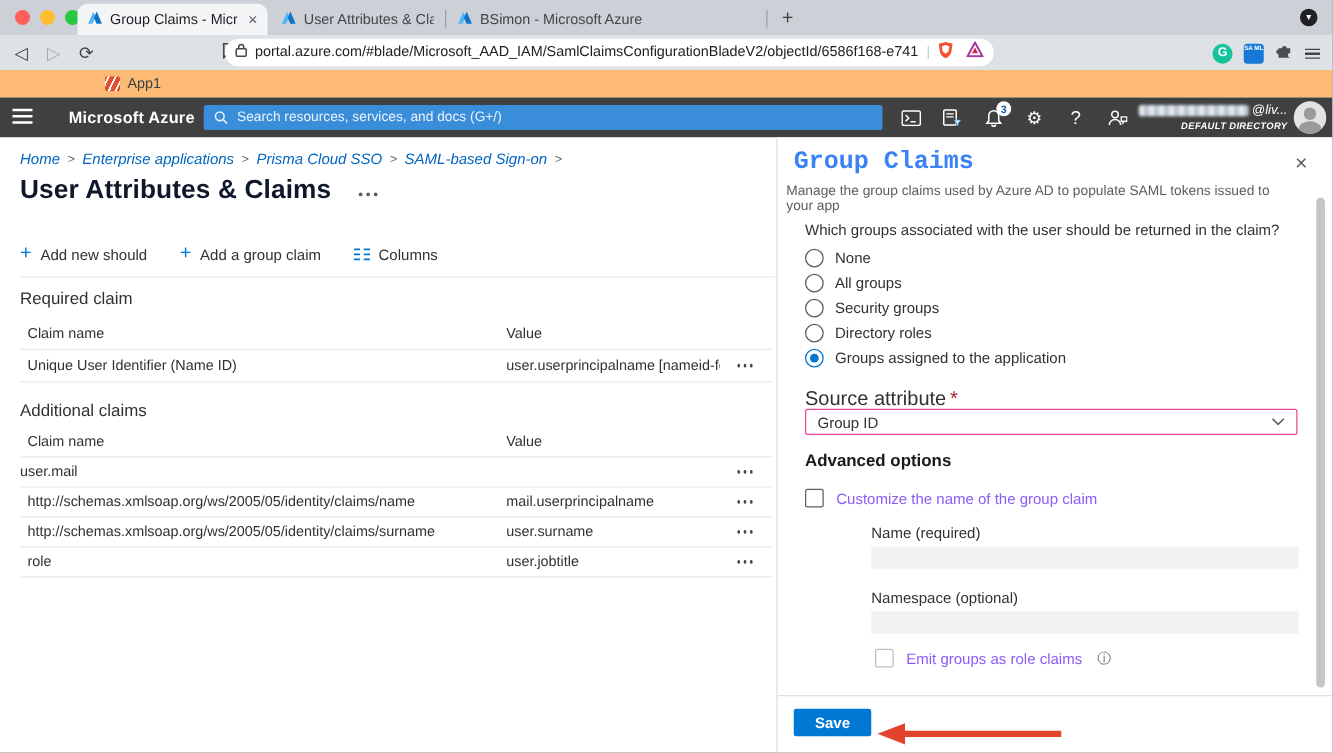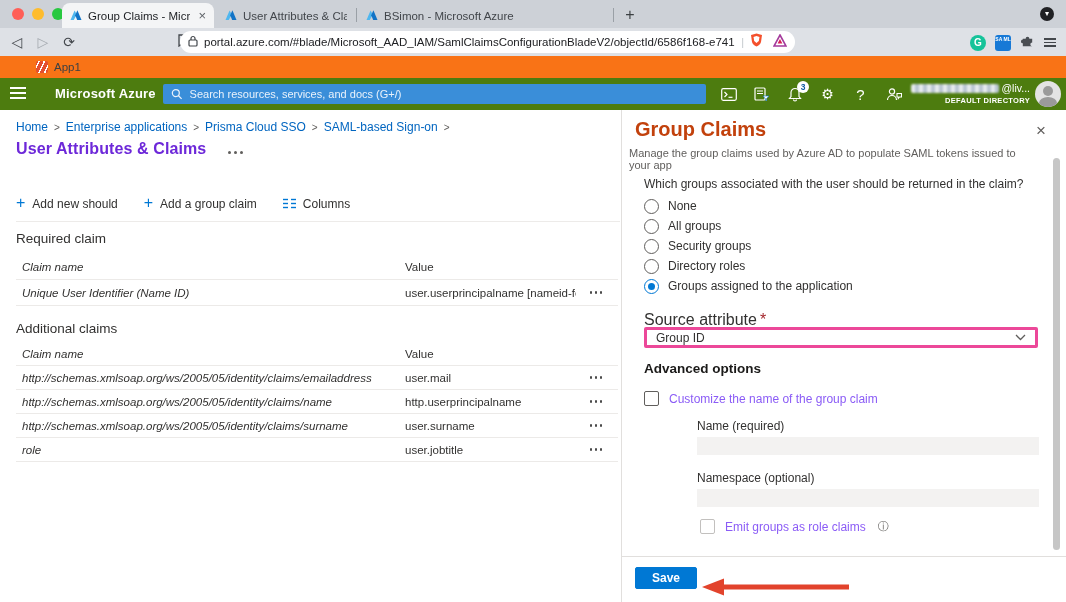--- a/index.html
+++ b/index.html
@@ -29,86 +29,86 @@
   .urlfield { position:absolute; left:180px; top:3px; width:615px; height:22px; background:#fff; border-radius:11px; display:flex; align-items:center; padding:0 8px; }
   .url-text { font-size:11.5px; color:#202124; margin-left:6px; flex:1; white-space:nowrap; overflow:hidden; }
   .url-sep { color:#c3c7cc; font-size:11px; margin:0 6px; }
   .ext-icons { position:absolute; right:10px; top:5px; display:flex; align-items:center; gap:9px; }
   .gramm { width:16px; height:16px; border-radius:50%; background:#15c39a; color:#fff; font-size:10px; font-weight:bold; text-align:center; line-height:16px; }
   .samlx { width:16px; height:16px; border-radius:3px; background:#1779d6; color:#fff; font-size:5px; font-weight:bold; text-align:center; line-height:7px; padding-top:1px; }
   .brmenu { display:flex; flex-direction:column; gap:2px; }
   .brmenu i { width:12px; height:1.6px; background:#43474c; }
 
   
-  .bookmarks { position:absolute; top:56px; left:0; width:100%; height:22px; background:#f97316; display:flex; align-items:center; }
+  .bookmarks { position:absolute; top:56px; left:0; width:100%; height:22px; background:#fdba74; display:flex; align-items:center;padding-left:48px; }
   .bk-item { display:flex; align-items:center; gap:6px; margin-left:36px; font-size:11.5px; color:#3c4043; }
   .bk-ico { width:12px; height:12px; border-radius:2px; background:repeating-linear-gradient(115deg,#e34f2f 0 2px,#fff 2px 3.5px,#e34f2f 3.5px 5px); }
 
   
-  .azbar { position:absolute; top:78px; left:0; width:100%; height:32px; background:#4d7c0f; color:#fff; }
+  .azbar { position:absolute; top:78px; left:0; width:100%; height:32px; background:#404040; color:#fff; }
   .az-burger { position:absolute; left:10px; top:9px; display:flex; flex-direction:column; gap:3px; }
   .az-burger i { width:16px; height:2px; background:#fff; }
   .az-brand { position:absolute; left:55px; top:8px; font-size:13px; font-weight:bold; letter-spacing:.2px; }
   .az-search { position:absolute; left:163px; top:6px; width:543px; height:20px; background:#3a8ed9; border-radius:2px; display:flex; align-items:center; padding:0 8px; gap:7px; }
   .az-search input { background:transparent; border:none; outline:none; color:#fff; font-size:11px; width:100%; font-family:"Liberation Sans",sans-serif; }
   .az-search input::placeholder { color:#e9f2fb; opacity:1; }
   .az-icons { position:absolute; left:720px; top:0; height:32px; display:flex; align-items:center; gap:16px; }
   .az-ic { position:relative; width:17px; height:17px; display:flex; align-items:center; justify-content:center; font-size:14px; color:#fff; }
   .az-badge { position:absolute; top:-5px; right:-6px; min-width:12px; height:12px; border-radius:50%; background:#fff; color:#0c5ba1; font-size:8.5px; font-weight:bold; text-align:center; line-height:12px; padding:0 2px; }
-  .az-account { position:absolute; right:36px; top:4px; text-align:right; }
+  .az-account { position:absolute; right:36px; top:4px; text-align:right;font-style:italic; }
   .az-acc-l1 { display:flex; align-items:center; justify-content:flex-end; gap:2px; font-size:10.5px; }
   .blur-chunk { display:inline-block; width:88px; height:9px; border-radius:2px; background:repeating-linear-gradient(90deg,#e7ebee 0 4px,#b9c5d2 4px 8px); filter:blur(1.2px); }
   .az-acc-l2 { font-size:7.5px; font-weight:bold; letter-spacing:.3px; margin-top:2px; }
   .az-avatar { position:absolute; right:5px; top:3px; width:26px; height:26px; border-radius:50%; background:#e3e3e3; overflow:hidden; }
   .av-head { position:absolute; left:8px; top:5px; width:10px; height:10px; border-radius:50%; background:#9a9a9a; }
   .av-body { position:absolute; left:4px; top:16px; width:18px; height:12px; border-radius:50%; background:#9a9a9a; }
 
   
   .main { position:absolute; top:110px; left:0; width:100%; height:492px; background:#fff; }
 
-  .crumbs { position:absolute; top:10px; left:16px; display:flex; align-items:center; gap:6px; font-size:12px; }
+  .crumbs { position:absolute; top:10px; left:16px; display:flex; align-items:center; gap:6px; font-size:12px;font-style:italic; }
   .crumb { color:#0065c0; }
   .crumb-sep { color:#605e5c; font-size:10px; }
   .page-title-row { position:absolute; top:30px; left:16px; display:flex; align-items:center; gap:22px; }
-  .page-title { font-size:16px; font-weight:bold; color:#6d28d9; letter-spacing:.1px; }
+  .page-title { font-size:21px; font-weight:bold; color:#0f172a; letter-spacing:.1px; }
   .dots3 { display:flex; gap:3px; padding-top:6px; }
   .dots3 i { width:3px; height:3px; border-radius:50%; background:#605e5c; }
 
   .cmdbar { position:absolute; top:84px; left:16px; width:604px; height:28px; display:flex; align-items:center; gap:26px; border-bottom:1px solid #edebe9; padding-bottom:8px; }
   .cmd { display:flex; align-items:center; gap:7px; font-size:12px; color:#323130; }
   .cmd .plus { color:#0078d4; font-size:16px; font-weight:normal; line-height:1; margin-top:-2px; }
 
   .section-title { position:absolute; left:16px; font-size:13.5px; color:#323130; }
   .claims-table { position:absolute; left:16px; width:602px; font-size:11.5px; color:#323130; }
   .t-row { display:flex; align-items:center; border-bottom:1px solid #eceae8; }
   .t-head { height:26px; }
   .t-body-row { height:24px; }
-  .c-name { width:389px; padding-left:6px; white-space:nowrap; overflow:hidden;font-style:italic; }
+  .c-name { width:389px; padding-left:6px; white-space:nowrap; overflow:hidden; }
   .c-value { flex:1; white-space:nowrap; overflow:hidden; }
   .c-menu { width:42px; display:flex; justify-content:flex-end; padding-right:16px; }
   .rowdots { display:flex; gap:2.5px; }
   .rowdots i { width:2.5px; height:2.5px; border-radius:50%; background:#4a4a4a; }
 
   
   .panel { position:absolute; top:0; left:621px; width:445px; height:492px; background:#fff; border-left:1px solid #e1dfdd; }
-  .p-title { position:absolute; top:8px; left:13px; font-size:20px; font-weight:bold; color:#c2410c; }
+  .p-title { position:absolute; top:8px; left:13px; font-size:20px; font-weight:bold; color:#3b82f6;font-family:Liberation Mono, monospace; }
   .p-close { position:absolute; top:12px; right:20px; font-size:17px; color:#605e5c; line-height:1; }
   .p-sub { position:absolute; top:37px; left:7px; width:390px; font-size:11px; color:#605e5c; }
   .p-scrollbar { position:absolute; right:6px; top:48px; width:7px; height:392px; border-radius:4px; background:#c6c6c6; }
   .p-question { position:absolute; top:67px; left:22px; font-size:12px; color:#323130; }
   .radios { position:absolute; top:86px; left:22px; }
   .radio-row { display:flex; align-items:center; gap:9px; height:20px; }
   .rb { width:15px; height:15px; border-radius:50%; border:1px solid #605e5c; background:#fff; flex:0 0 auto; display:flex; align-items:center; justify-content:center; }
   .radio-row.sel .rb { border-color:#0078d4; }
   .radio-row.sel .rb i { width:7px; height:7px; border-radius:50%; background:#0078d4; }
   .radio-label { font-size:12px; color:#323130; }
 
   .src-label { position:absolute; top:201px; left:22px; font-size:16px; color:#323130; }
   .req-star { color:#a4262c; margin-left:3px; }
-  .dropdown { position:absolute; top:217px; left:22px; width:394px; height:21px; border:3px solid #ec4899; border-radius:2px; display:flex; align-items:center; justify-content:space-between; padding:0 9px; background:#fff; }
+  .dropdown { position:absolute; top:217px; left:22px; width:394px; height:21px; border:1px solid #ec4899; border-radius:2px; display:flex; align-items:center; justify-content:space-between; padding:0 9px; background:#fff; }
   .dd-value { font-size:12px; color:#323130; }
   .adv-title { position:absolute; top:251px; left:22px; font-size:13.5px; font-weight:bold; color:#1b1a19; }
   .cb-row { position:absolute; display:flex; align-items:center; gap:10px; }
   .cb { width:15px; height:15px; border:1px solid #605e5c; border-radius:2px; background:#fff; flex:0 0 auto; }
   .cb.lite { border-color:#c2c0be; }
   .cb-label { font-size:12px; color:#8b5cf6; }
   .fld-label { position:absolute; left:75px; font-size:12px; color:#323130; }
   .fld-input { position:absolute; left:75px; width:342px; height:18px; background:#f3f2f1; border:none; }
   .info-ic { color:#605e5c; font-size:11px; margin-left:2px; }
   .p-footer-divider { position:absolute; top:446px; left:0; width:445px; border-top:1px solid #e1dfdd; }
@@ -343,33 +343,32 @@
     </div>
 
     <div class="section-title" style="top:211px;">Additional claims</div>
     <div class="claims-table" style="top:232px;">
       <div class="t-row t-head" style="height:24px;">
         <span class="c-name">Claim name</span>
         <span class="c-value">Value</span>
         <span class="c-menu"></span>
       </div>
       <div class="t-row t-body-row">
-        <span class="c-name">http://schemas.xmlsoap.org/ws/2005/05/identity/claims/emailaddress</span>
         <span class="c-value">user.mail</span>
         <span class="c-menu">
             <span class="rowdots">
               <i></i>
               <i></i>
               <i></i>
             </span>
           </span>
       </div>
       <div class="t-row t-body-row">
         <span class="c-name">http://schemas.xmlsoap.org/ws/2005/05/identity/claims/name</span>
-        <span class="c-value">http.userprincipalname</span>
+        <span class="c-value">mail.userprincipalname</span>
         <span class="c-menu">
             <span class="rowdots">
               <i></i>
               <i></i>
               <i></i>
             </span>
           </span>
       </div>
       <div class="t-row t-body-row">
         <span class="c-name">http://schemas.xmlsoap.org/ws/2005/05/identity/claims/surname</span>

